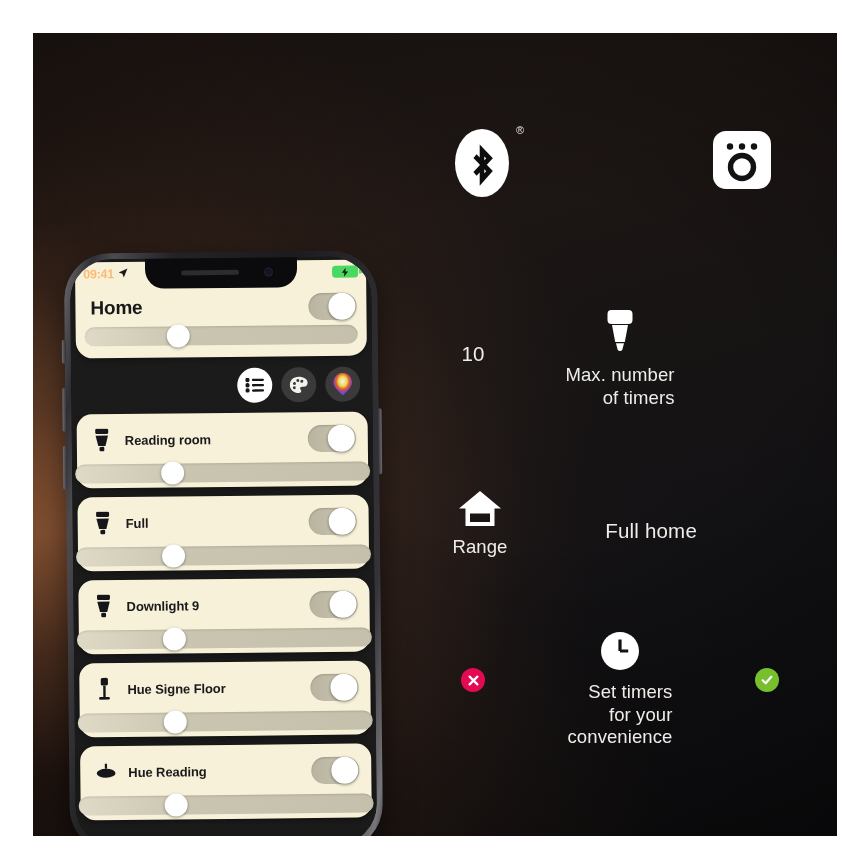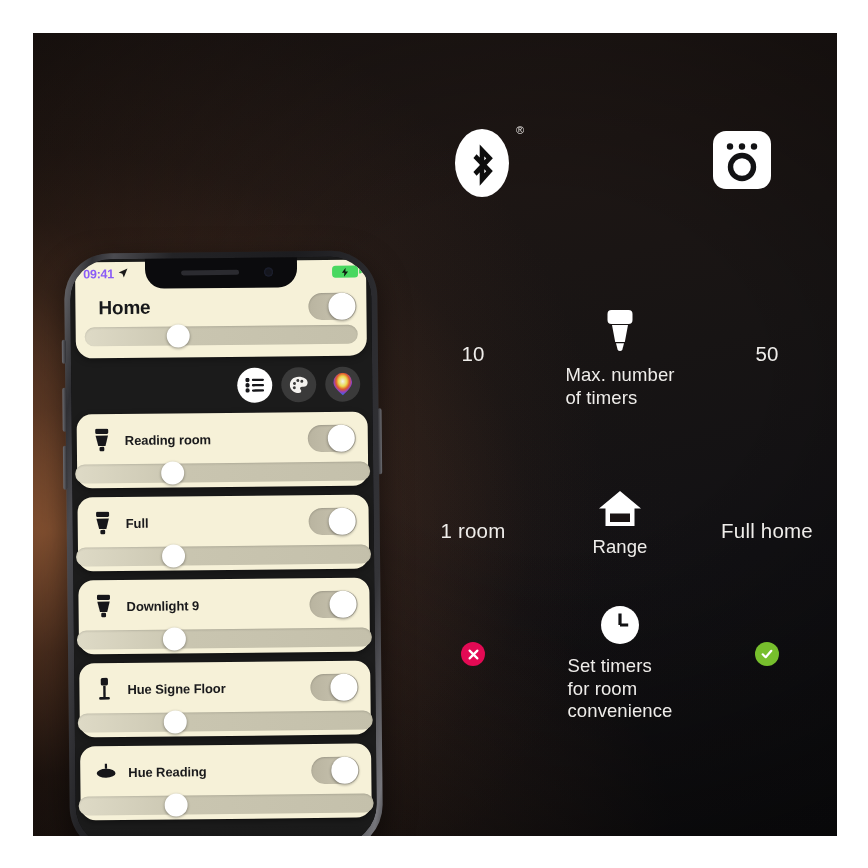--- a/index.html
+++ b/index.html
@@ -42,21 +42,21 @@
   .cmp-col{ position:relative; display:flex; flex-direction:column; align-items:center; }
   .cmp-left{ width:140px; }
   .cmp-mid { width:154px; }
   .cmp-right{ width:140px; }
 
   .cmp-val{
     font-size:20.5px; font-weight:400; color:#efedea; letter-spacing:0.2px;
     line-height:1.1; white-space:nowrap;
   }
   .cmp-caption{
-    font-size:18.5px; color:#efedea; text-align:left; line-height:1.22;
+    font-size:18.5px; color:#efedea; text-align:right; line-height:1.22;
     letter-spacing:0.1px; font-weight:400;
   }
   .cmp-icon{ display:block; }
 
   
   .hero-row{ position:absolute; left:0; top:0; width:434px; height:180px; }
   .hero-bt{ position:absolute; left:52px; top:96px; }
   .hero-br{ position:absolute; left:310px; top:98px; }
   .reg-mark{
     position:absolute; left:113px; top:91px;
@@ -128,34 +128,34 @@
     background:#f6f1d8; border-radius:17px;
     box-shadow:0 2px 6px rgba(0,0,0,0.35);
   }
   .statusbar{
     position:absolute; left:0; top:0; width:100%; height:30px;
     display:flex; align-items:center; justify-content:space-between;
     padding:0 13px; box-sizing:border-box; z-index:7;
   }
   .sb-time{
     display:flex;align-items:center;gap:4px;
-    font-size:12.5px; font-weight:700; color:#8b5cf6; letter-spacing:-0.2px;
+    font-size:12.5px; font-weight:700; color:#fdba74; letter-spacing:-0.2px;
   }
   .sb-batt{
     display:flex; align-items:center; justify-content:center;
     width:26px;height:12.5px;border-radius:3.5px;
     background:#49d860; position:relative;
   }
   .sb-batt:after{
     content:""; position:absolute; right:-3.5px; top:3.5px;
     width:2.5px;height:5px;border-radius:0 2px 2px 0; background:#49d860;
   }
 
   .home-title{
-    position:absolute; left:28px; top:38px;
+    position:absolute; left:20px; top:38px;
     font-size:19px; font-weight:700; color:#17181a; letter-spacing:-0.2px;
   }
   .toggle{
     position:relative; width:48px; height:27px; border-radius:14px;
     background:linear-gradient(90deg,#b9b4a0,#cdc8b4);
     box-shadow:inset 0 1px 2px rgba(0,0,0,0.18);
   }
   .toggle .knob{
     position:absolute; right:1.5px; top:0px; width:27px; height:27px;
     border-radius:50%; background:#fff;
@@ -243,63 +243,57 @@
             <path d="M6.5 1 h17 a4 4 0 0 1 4 4 v6 a4 4 0 0 1 -4 4 h-17 a4 4 0 0 1 -4 -4 v-6 a4 4 0 0 1 4 -4 z" fill="#ffffff"></path>
             <path d="M7 16 h16 l-3.2 17 h-9.6 z" fill="#ffffff"></path>
             <path d="M11 34.2 h8 l-1.6 6.2 a2.6 2.6 0 0 1 -4.8 0 z" fill="#ffffff"></path>
           </svg>
         </span>
         <div class="cmp-caption" style="margin-top:7px;">
           <div>Max. number</div>
           <div>of timers</div>
         </div>
       </div>
-      <div class="cmp-col cmp-right" style="padding-top:34px;">
-        <div class="cmp-val">50</div>
-      </div>
     </div>
 
     <div class="cmp-row" style="top:457px;">
-      <div class="cmp-col cmp-left" style="padding-top:30px;">
-        <div class="cmp-val">1 room</div>
-      </div>
       <div class="cmp-col cmp-mid">
         <span class="cmp-icon">
           <svg width="44" height="38" viewBox="0 0 44 38">
             <path d="M22 1 L43 18.5 L36.5 18.5 L36.5 36 L7.5 36 L7.5 18.5 L1 18.5 Z" fill="#ffffff"></path>
             <rect x="12" y="23.5" width="20" height="8.5" fill="#1a1413"></rect>
           </svg>
         </span>
         <div class="cmp-caption" style="margin-top:4px;">
           <div>Range</div>
         </div>
       </div>
-      <div class="cmp-col cmp-right" style="padding-top:30px;">
+      <div class="cmp-col cmp-right" style="padding-top:30px;align-items:flex-end;">
         <div class="cmp-val">Full home</div>
       </div>
     </div>
 
-    <div class="cmp-row" style="top:572px;">
+    <div class="cmp-row" style="top:598px;">
       <div class="cmp-col cmp-left" style="padding-top:37px;">
         <span class="badge badge-x">
           <svg width="13" height="13" viewBox="0 0 13 13">
             <path d="M2.6 2.6 L10.4 10.4 M10.4 2.6 L2.6 10.4" stroke="#ffffff" stroke-width="2.2" stroke-linecap="round"></path>
           </svg>
         </span>
       </div>
       <div class="cmp-col cmp-mid">
         <span class="cmp-icon">
           <svg width="40" height="40" viewBox="0 0 40 40">
             <circle cx="20" cy="20" r="19" fill="#ffffff"></circle>
             <path d="M20 20 L20 8.5 M20 20 L28.2 20" stroke="#121214" stroke-width="3.2" stroke-linecap="butt"></path>
           </svg>
         </span>
         <div class="cmp-caption" style="margin-top:6px;">
           <div>Set timers</div>
-          <div>for room</div>
+          <div>for your</div>
           <div>convenience</div>
         </div>
       </div>
       <div class="cmp-col cmp-right" style="padding-top:37px;">
         <span class="badge badge-ok">
           <svg width="14" height="14" viewBox="0 0 14 14">
             <path d="M2.7 7.3 L5.7 10.2 L11.3 3.8" fill="none" stroke="#ffffff" stroke-width="2.2" stroke-linecap="round" stroke-linejoin="round"></path>
           </svg>
         </span>
       </div>

